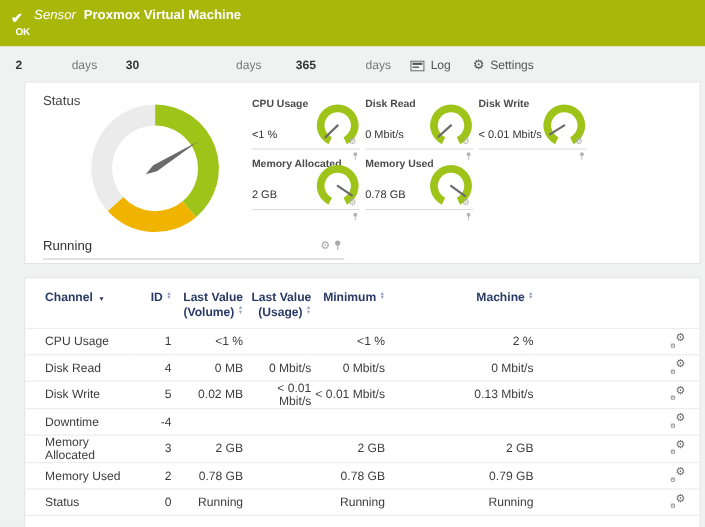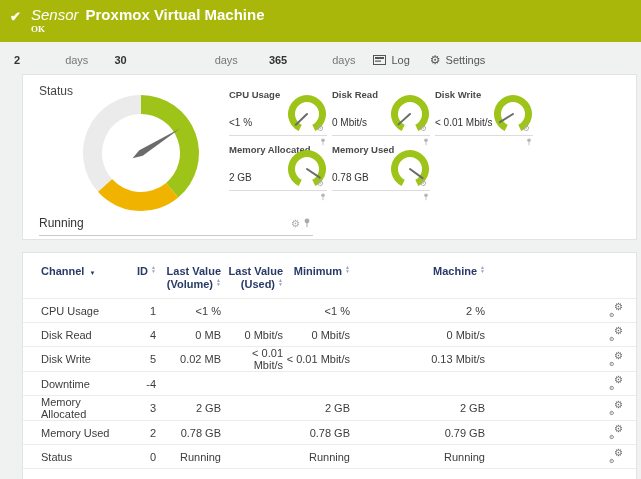--- a/index.html
+++ b/index.html
@@ -4,24 +4,24 @@
 <style>
   * { margin:0; padding:0; box-sizing:border-box; }
   html,body { background:#e9eaea; }
   .page {
     position:relative; width:641px; height:479px; overflow:hidden;
     background:#f0f1f1; font-family:"Liberation Sans", sans-serif;
   }
   
   .app-header { position:relative; height:42px; background:var(--header-bg,#a9b70a); color:#fff; }
   .check { position:absolute; left:10px; top:9px; font-size:13px; font-weight:bold; }
-  .titleline { position:absolute; left:31px; top:6px; font-size:15px; white-space:nowrap; }
+  .titleline { position:absolute; left:31px; top:6px; font-size:12px; white-space:nowrap; }
   .sensor-word { font-style:italic; font-weight:400; margin-right:7px; }
   .sensor-title { font-weight:700; }
-  .ok-badge { position:absolute; left:31px; top:24px; font-size:9px; font-weight:700;font-family:Liberation Serif, serif; }
+  .ok-badge { position:absolute; left:14px; top:24px; font-size:9px; font-weight:700; }
   
   .tabbar { display:flex; align-items:flex-end; height:28px; margin-top:2px;
             font-size:11px; color:#555; white-space:nowrap; }
   .tab { display:flex; align-items:center; gap:5px; padding:4px 6px 6px 6px; cursor:pointer; }
   .tab.active { border-bottom:3px solid var(--accent,#2aa7df); padding-bottom:3px; }
   .tab.active .tab-label { color:#2d2d2d; font-weight:700; }
   .tab-num { color:#333; font-weight:700; }
   .tab-days { color:#777;margin-left:40px; }
   .tab svg { display:block; }
   
@@ -234,21 +234,21 @@
             </th>
             <th>
               <div><span>Last Value</span></div>
               <div><span>(Volume)</span><span class="sort">
                   <span>▲</span>
                   <span>▼</span>
                 </span></div>
             </th>
             <th>
               <div><span>Last Value</span></div>
-              <div><span>(Used)</span><span class="sort">
+              <div><span>(Usage)</span><span class="sort">
                   <span>▲</span>
                   <span>▼</span>
                 </span></div>
             </th>
             <th>
               <div><span>Minimum</span><span class="sort">
                   <span>▲</span>
                   <span>▼</span>
                 </span></div>
             </th>

